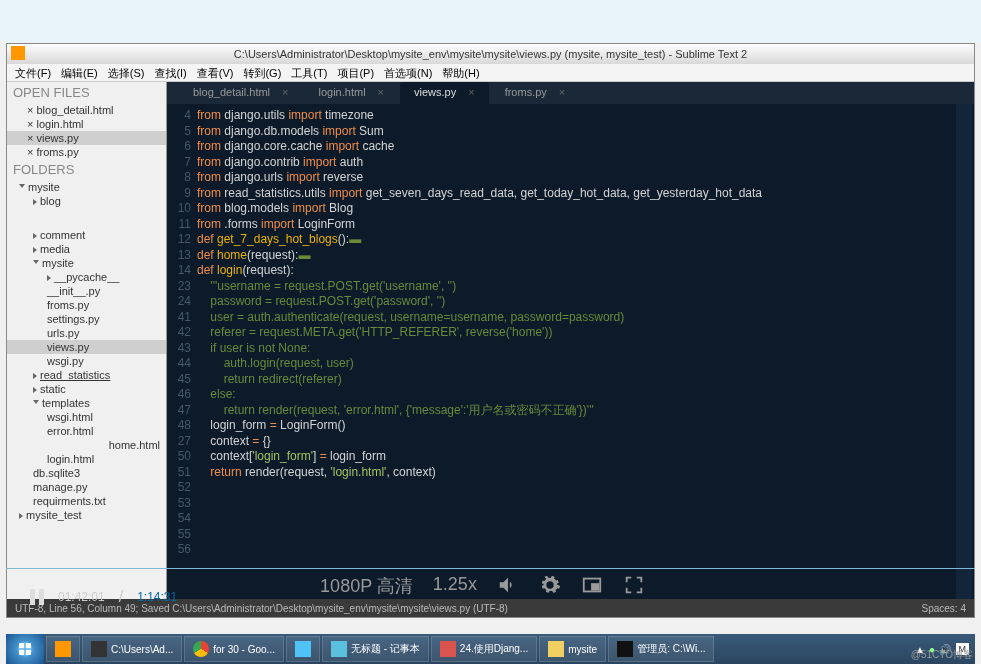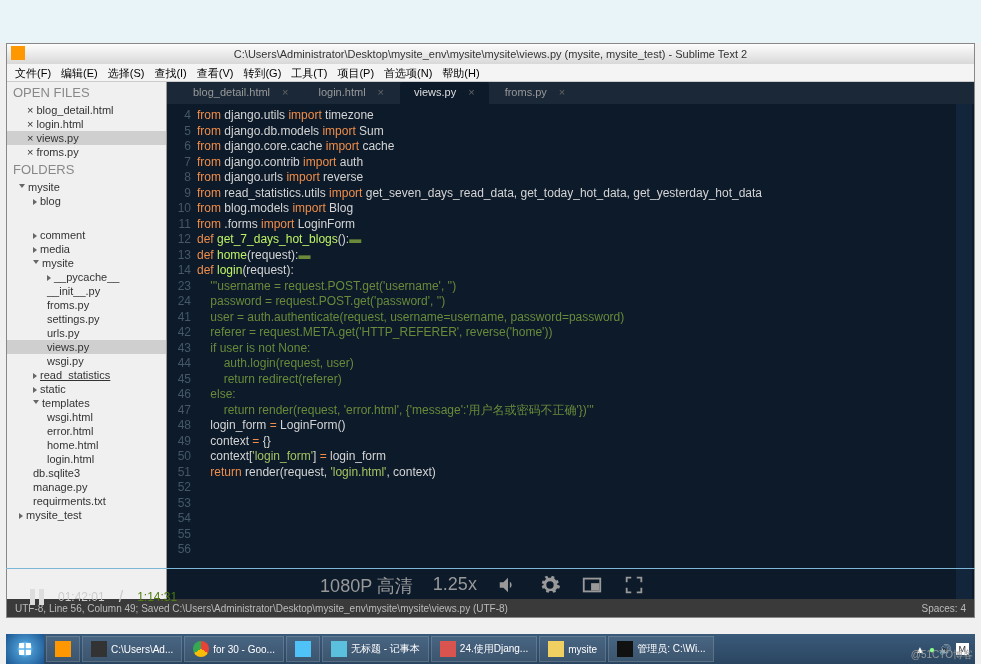--- a/index.html
+++ b/index.html
@@ -20,21 +20,21 @@
 .editor{flex:1;background:#0c1a2a;display:flex;flex-direction:column;position:relative;}
 .tabs{height:22px;background:#1a2838;display:flex;padding-left:12px;font-size:11px;}
 .tab{padding:4px 14px;color:#999;background:#1a2838;position:relative;margin-right:2px;cursor:pointer;border-radius:3px 3px 0 0;}
 .tab.active{background:#0c1a2a;color:#ddd;}
 .tab .x{margin-left:12px;color:#666;}
 .code{flex:1;display:flex;font-family:Consolas,monospace;font-size:12px;overflow:hidden;}
 .gutter{width:30px;text-align:right;padding-right:6px;color:#465868;background:#0c1a2a;line-height:15.5px;padding-top:4px;}
 .lines{flex:1;padding-top:4px;line-height:15.5px;color:#d4d4d4;white-space:pre;}
 .kw{color:#f08d49;}
 .st{color:#a5c261;}
-.fn{color:#bef264;}
+.fn{color:#eab308;}
 .cm{color:#6a8a3a;}
 .nm{color:#d4d4d4;}
 .op{color:#f08d49;}
 .minimap{position:absolute;right:2px;top:22px;width:16px;bottom:0;background:#13253a;}
 .statusbar{height:18px;background:#3a3a3a;color:#bbb;font-size:10px;display:flex;align-items:center;padding:0 8px;justify-content:space-between;}
 .overlay{position:absolute;left:6px;right:22px;bottom:50px;height:40px;display:flex;align-items:flex-start;justify-content:center;gap:20px;pointer-events:none;color:#888;}
 .overlay .big{font-size:18px;color:#999;}
 .overlay .ico{width:22px;height:22px;color:#999;}
 .hr-line{position:absolute;left:6px;right:6px;height:1px;background:#7db8d8;bottom:95px;}
 .taskbar{position:absolute;bottom:0;left:6px;right:6px;height:30px;background:linear-gradient(#3a5a7a,#2a4560);display:flex;align-items:center;font-size:10px;color:#fff;}
@@ -89,21 +89,21 @@
           <div class="side-item" style="padding-left: 40px;">froms.py</div>
           <div class="side-item" style="padding-left: 40px;">settings.py</div>
           <div class="side-item" style="padding-left: 40px;">urls.py</div>
           <div class="side-item sel" style="padding-left: 40px;">views.py</div>
           <div class="side-item" style="padding-left: 40px;">wsgi.py</div>
           <div class="side-item" style="padding-left: 26px; text-decoration: underline;"><span class="tri"></span>read_statistics</div>
           <div class="side-item" style="padding-left: 26px;"><span class="tri"></span>static</div>
           <div class="side-item" style="padding-left: 26px;"><span class="tri open"></span>templates</div>
           <div class="side-item" style="padding-left: 40px;">wsgi.html</div>
           <div class="side-item" style="padding-left: 40px;">error.html</div>
-          <div class="side-item" style="padding-left: 40px;">home.html</div>
+          <div class="side-item" style="padding-left: 40px; text-align: right;">home.html</div>
           <div class="side-item" style="padding-left: 40px;">login.html</div>
           <div class="side-item" style="padding-left: 26px;">db.sqlite3</div>
           <div class="side-item" style="padding-left: 26px;">manage.py</div>
           <div class="side-item" style="padding-left: 26px;">requirments.txt</div>
           <div class="side-item" style="padding-left: 12px;"><span class="tri"></span>mysite_test</div>
         </div>
     </div>
     <div class="editor">
       <div class="tabs" id="tabs">
           <div class="tab">blog_detail.html<span class="x">×</span></div>
@@ -127,21 +127,21 @@
             <div>23</div>
             <div>24</div>
             <div>41</div>
             <div>42</div>
             <div>43</div>
             <div>44</div>
             <div>45</div>
             <div>46</div>
             <div>47</div>
             <div>48</div>
-            <div>49</div>
+            <div>27</div>
             <div>50</div>
             <div>51</div>
             <div>52</div>
             <div>53</div>
             <div>54</div>
             <div>55</div>
             <div>56</div>
           </div>
         <div class="lines" id="lines"><div><span class="kw">from</span><span class="nm"> django.utils </span><span class="kw">import</span><span class="nm"> timezone</span></div><div><span class="kw">from</span><span class="nm"> django.db.models </span><span class="kw">import</span><span class="nm"> Sum</span></div><div><span class="kw">from</span><span class="nm"> django.core.cache </span><span class="kw">import</span><span class="nm"> cache</span></div><div><span class="kw">from</span><span class="nm"> django.contrib </span><span class="kw">import</span><span class="nm"> auth</span></div><div><span class="kw">from</span><span class="nm"> django.urls </span><span class="kw">import</span><span class="nm"> reverse</span></div><div><span class="nm"></span></div><div><span class="kw">from</span><span class="nm"> read_statistics.utils </span><span class="kw">import</span><span class="nm"> get_seven_days_read_data, get_today_hot_data, get_yesterday_hot_data</span></div><div><span class="kw">from</span><span class="nm"> blog.models </span><span class="kw">import</span><span class="nm"> Blog</span></div><div><span class="kw">from</span><span class="nm"> .forms </span><span class="kw">import</span><span class="nm"> LoginForm</span></div><div><span class="nm"></span></div><div><span class="kw">def </span><span class="fn">get_7_days_hot_blogs</span><span class="nm">():</span><span class="cm">▬</span></div><div><span class="nm"></span></div><div><span class="kw">def </span><span class="fn">home</span><span class="nm">(request):</span><span class="cm">▬</span></div><div><span class="nm"></span></div><div><span class="kw">def </span><span class="fn">login</span><span class="nm">(request):</span></div><div><span class="nm">    </span><span class="cm">'''username = request.POST.get('username', '')</span></div><div><span class="nm">    </span><span class="cm">password = request.POST.get('password', '')</span></div><div><span class="nm">    </span><span class="cm">user = auth.authenticate(request, username=username, password=password)</span></div><div><span class="nm">    </span><span class="cm">referer = request.META.get('HTTP_REFERER', reverse('home'))</span></div><div><span class="nm">    </span><span class="cm">if user is not None:</span></div><div><span class="nm">        </span><span class="cm">auth.login(request, user)</span></div><div><span class="nm">        </span><span class="cm">return redirect(referer)</span></div><div><span class="nm">    </span><span class="cm">else:</span></div><div><span class="nm">        </span><span class="cm">return render(request, 'error.html', {'message':'用户名或密码不正确'})'''</span></div><div><span class="nm"></span></div><div><span class="nm">    login_form </span><span class="op">=</span><span class="nm"> LoginForm()</span></div><div><span class="nm">    context </span><span class="op">=</span><span class="nm"> {}</span></div><div><span class="nm">    context[</span><span class="st">'login_form'</span><span class="nm">] </span><span class="op">=</span><span class="nm"> login_form</span></div><div><span class="nm">    </span><span class="kw">return</span><span class="nm"> render(request, </span><span class="st">'login.html'</span><span class="nm">, context)</span></div></div>
       </div>
@@ -153,21 +153,21 @@
     <span>Spaces: 4</span>
   </div>
 </div>
 
 <div class="hr-line"></div>
 
 <div class="play-ctrl">
   <div class="pause"></div>
   <span style="color:#ccc;font-size:12px">01:42:01</span>
   <span style="color:#ccc">/</span>
-  <span style="color:#4d7c0f;font-size:12px">1:14:31</span>
+  <span style="color:#0369a1;font-size:12px">1:14:31</span>
 </div>
 
 <div class="overlay">
   <span class="big">1080P 高清</span>
   <span class="big">1.25x</span>
   <svg class="ico" viewBox="0 0 24 24" fill="#999">
       <path d="M3 9v6h4l5 5V4L7 9H3zm13 3a4 4 0 00-2-3.5v7A4 4 0 0016 12z"></path>
     </svg>
   <svg class="ico" viewBox="0 0 24 24" fill="#999">
       <path d="M12 8a4 4 0 100 8 4 4 0 000-8zm9 4l2 1-1 3-2-.5a8 8 0 01-2 2l.5 2-3 1-1-2h-3l-1 2-3-1 .5-2a8 8 0 01-2-2l-2 .5-1-3 2-1v-1l-2-1 1-3 2 .5a8 8 0 012-2L6 3l3-1 1 2h3l1-2 3 1-.5 2a8 8 0 012 2l2-.5 1 3-2 1v1z"></path>

